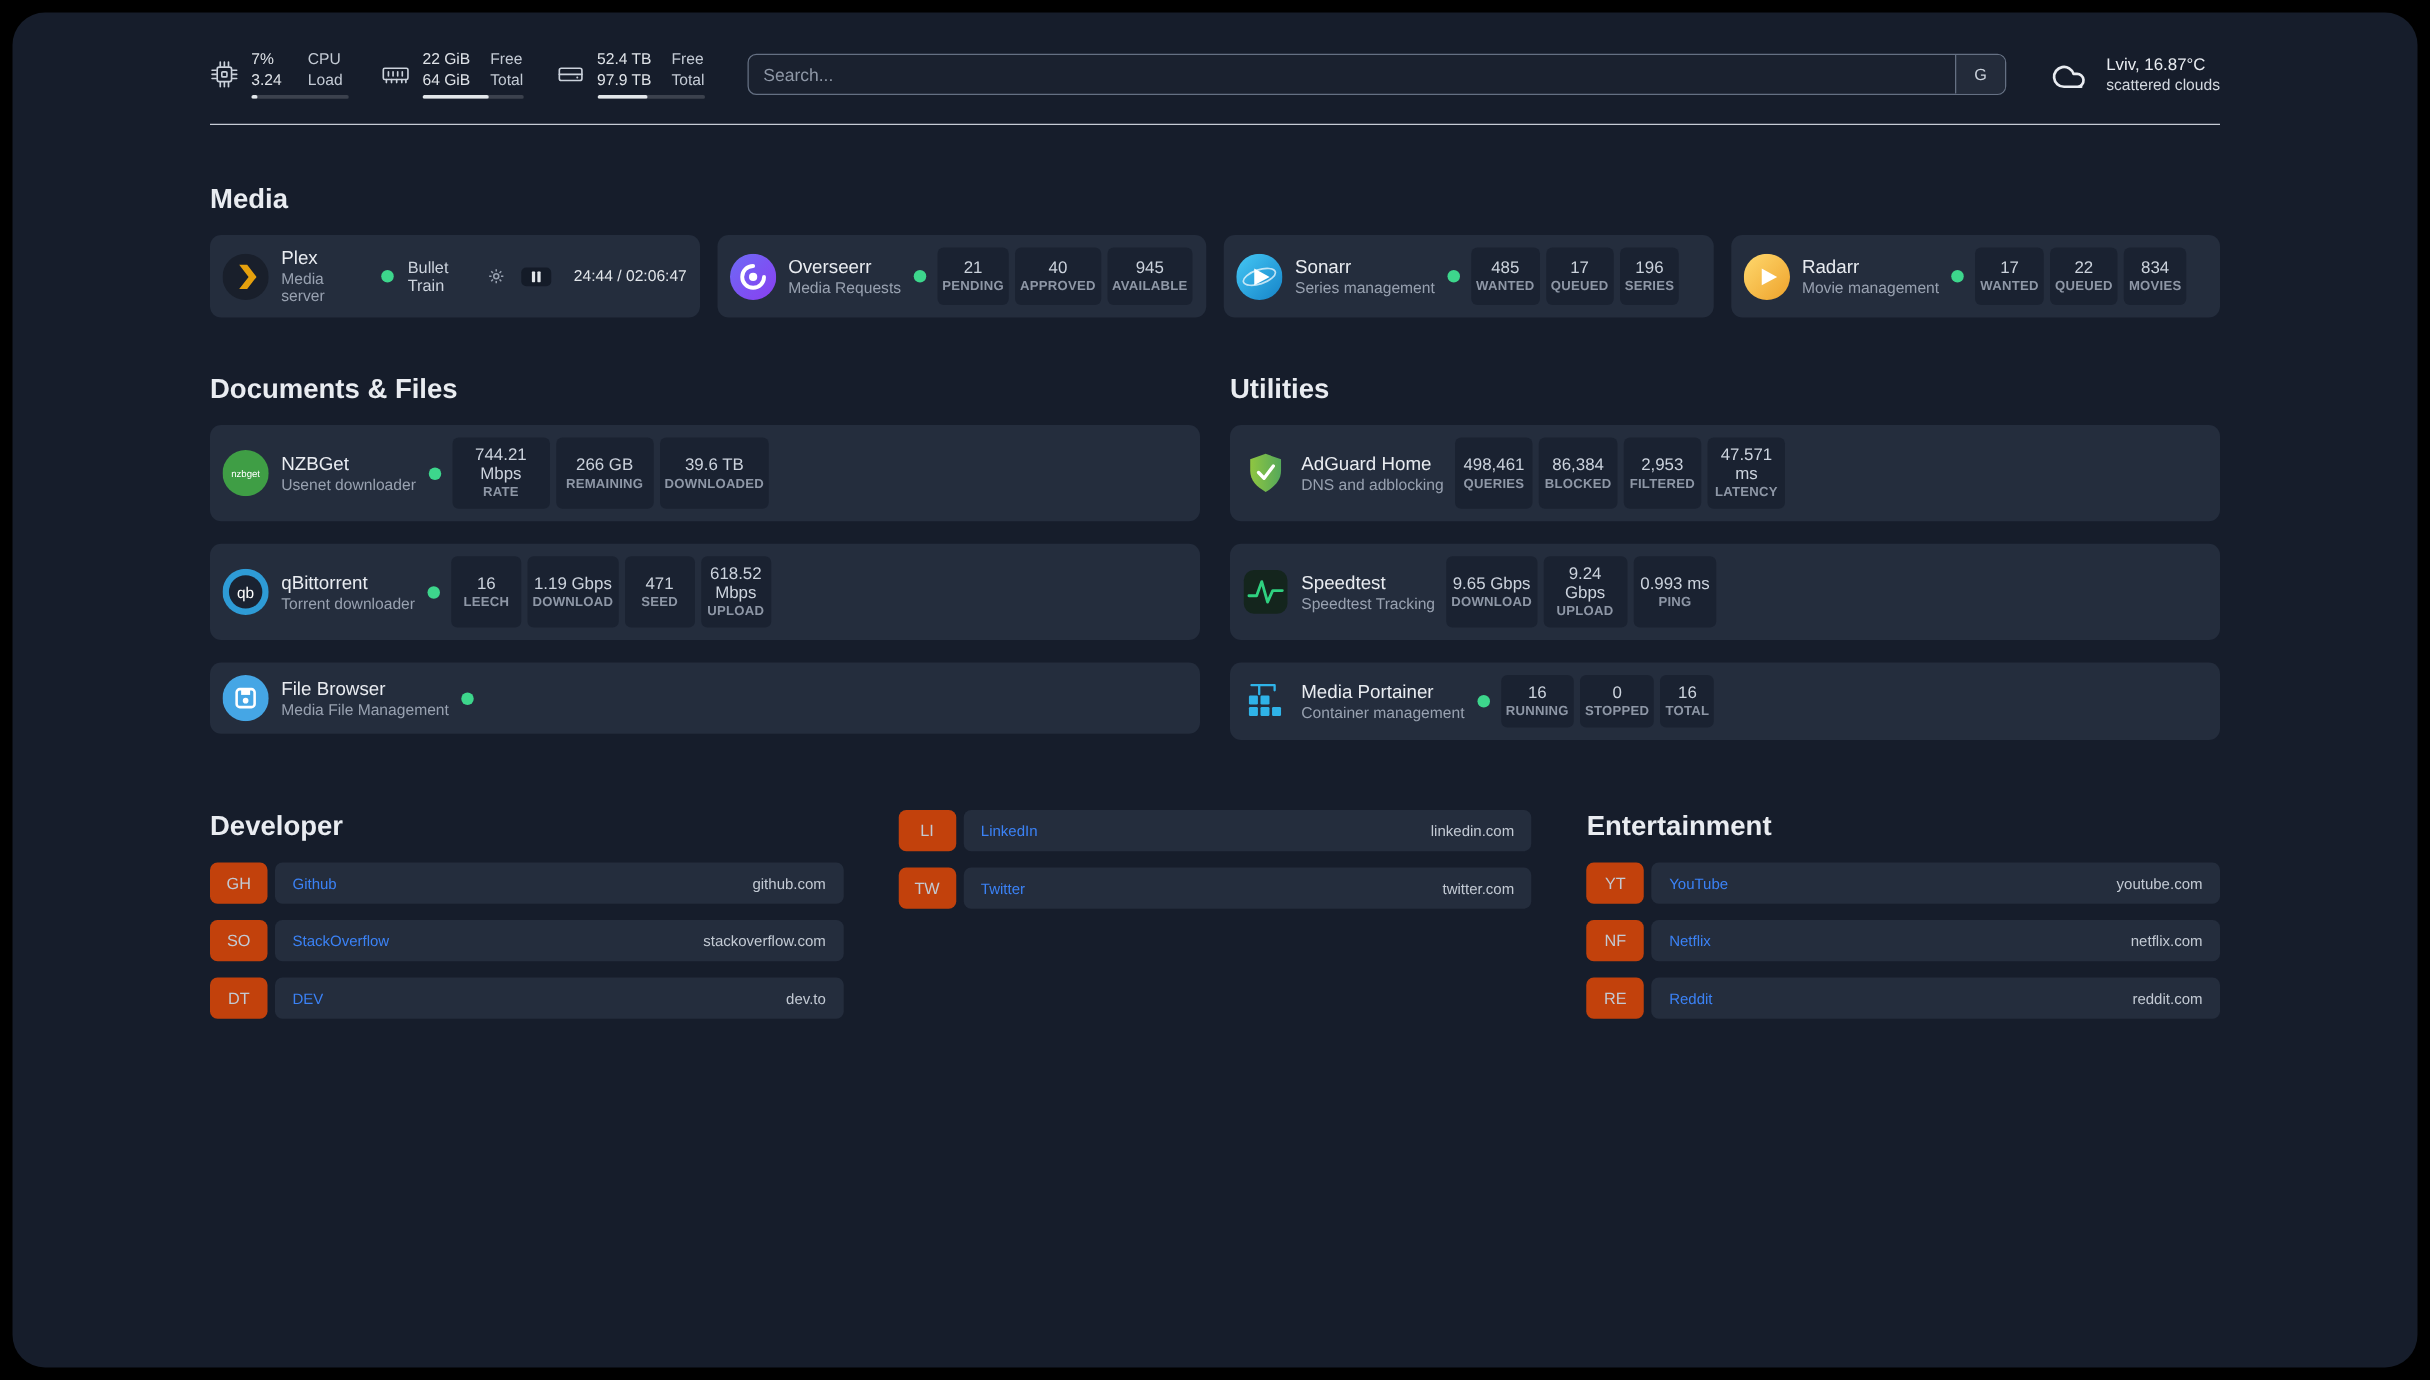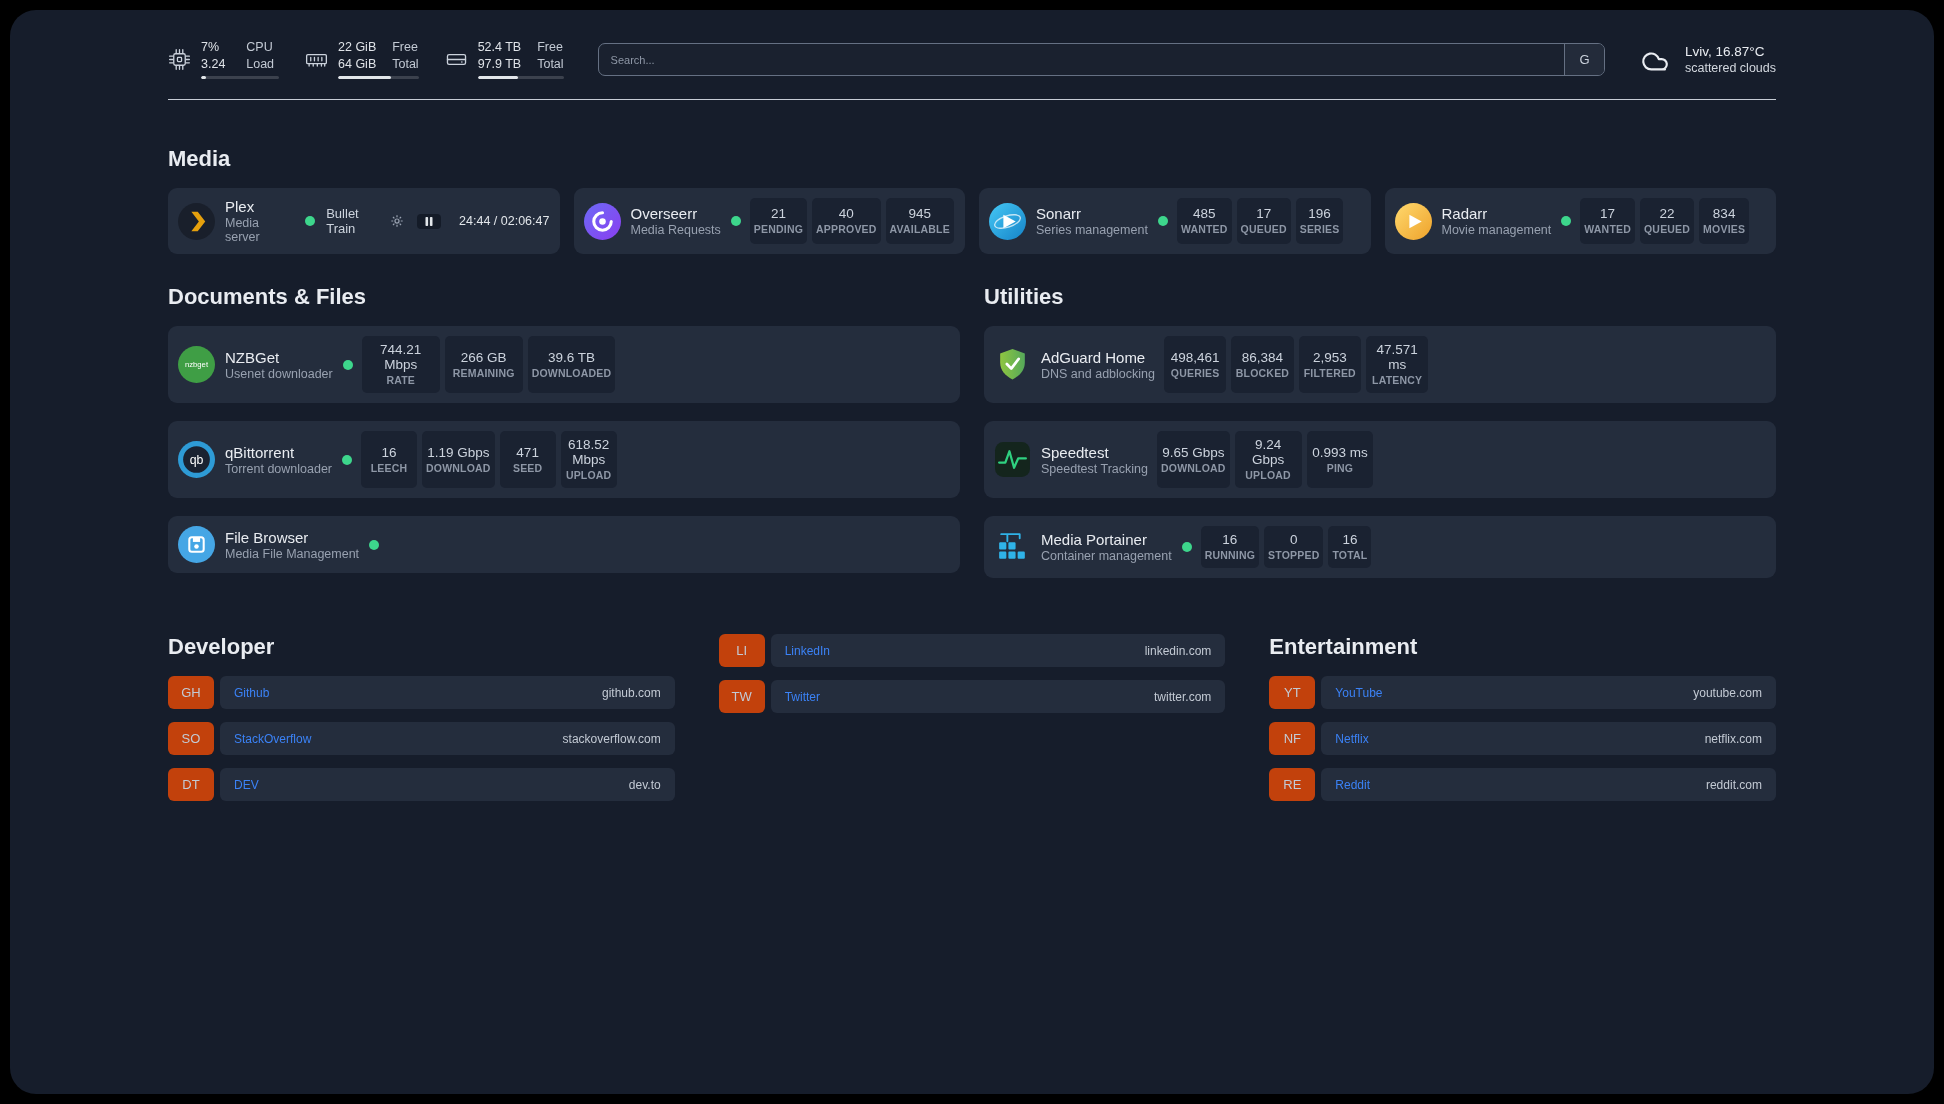--- a/index.html
+++ b/index.html
@@ -33,21 +33,21 @@
   .res-bar { height: 3px; border-radius: 2px; background: rgba(255,255,255,0.16); overflow: hidden; }
   .res-fill { height: 100%; background: #e2e6ea; border-radius: 2px; }
 
   .search {
     flex: 1; display: flex; align-items: stretch; height: 33px;
     border: 1px solid #657083; border-radius: 7px; overflow: hidden;
     background: rgba(255,255,255,0.02); margin: 0 8px;
   }
   .search input {
     flex: 1; background: transparent; border: none; outline: none;
-    color: #dfe3e8; font-size: 11px; padding: 0 12px;
+    color: #dfe3e8; font-size: 14px; padding: 0 12px;
     font-family: inherit;
   }
   .search input::placeholder { color: #8e97a6; }
   .search-btn {
     width: 40px; display: flex; align-items: center; justify-content: center;
     background: #232b3a; border: none; border-left: 1px solid #657083;
     color: #cbd2dc; font-size: 13px; cursor: pointer; font-family: inherit;
   }
 
   .weather { display: flex; align-items: center; gap: 10px; color: #e9ecf1; }
@@ -99,21 +99,21 @@
     width: 24px; height: 15px; border: none; cursor: pointer;
     background: #141b28; border-radius: 4px;
     display: flex; align-items: center; justify-content: center; flex: none;
   }
   .pause-btn svg { width: 8px; height: 9px; }
   .player-track { flex: 1; height: 12px; border-radius: 6px; background: #141b28; overflow: hidden; }
   .player-fill { height: 100%; background: #364050; border-radius: 6px; }
   .player-time { font-size: 12.5px; color: #e2e6ea; flex: none; }
 
   
-  .columns { display: grid; grid-template-columns: 1fr 1fr; gap: 24px; margin-top: 30px; align-items: start; }
+  .columns { display: grid; grid-template-columns: 1fr 1fr; gap: 24px; margin-top: 44px; align-items: start; }
   .col .card { margin-bottom: 18px; }
   .col .card:last-child { margin-bottom: 0; }
 
   
   .bookmarks { display: grid; grid-template-columns: 1fr 1fr 1fr; gap: 44px; margin-top: 56px; align-items: start; }
   .bm-list { display: flex; flex-direction: column; gap: 13px; }
   .bm-item { display: flex; align-items: stretch; gap: 6px; height: 33px; cursor: pointer; }
   .bm-abbr {
     width: 46px; background: #c2410c; border-radius: 6px; flex: none;
     display: flex; align-items: center; justify-content: center;

